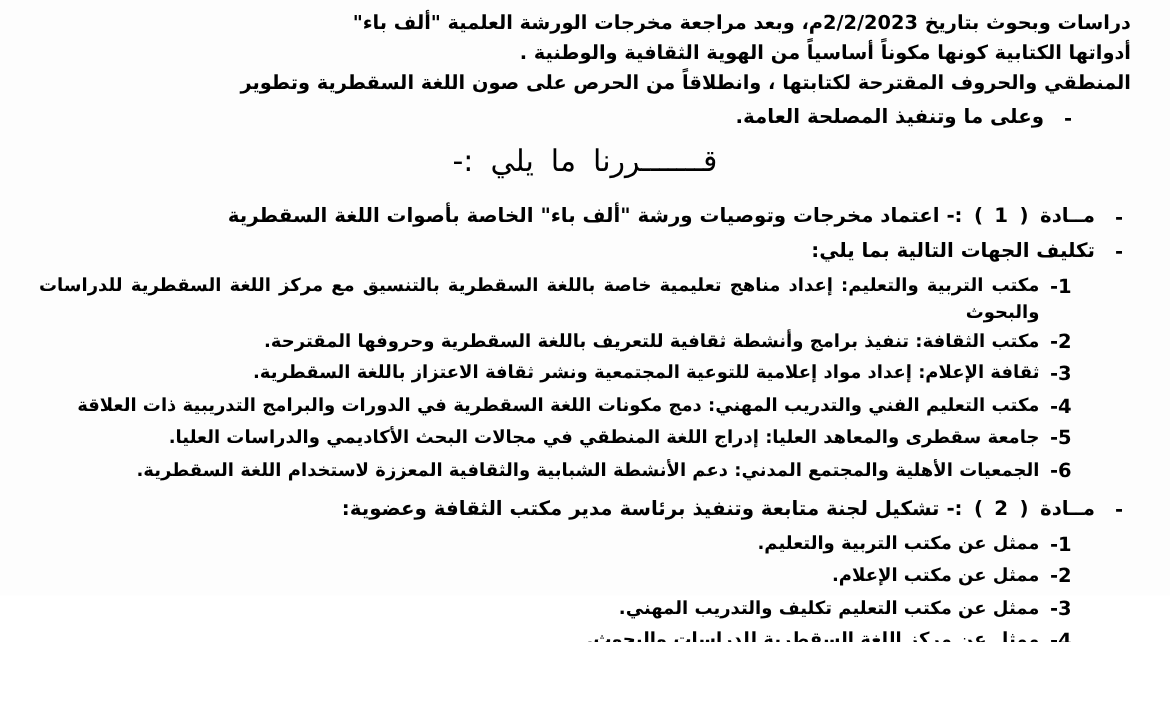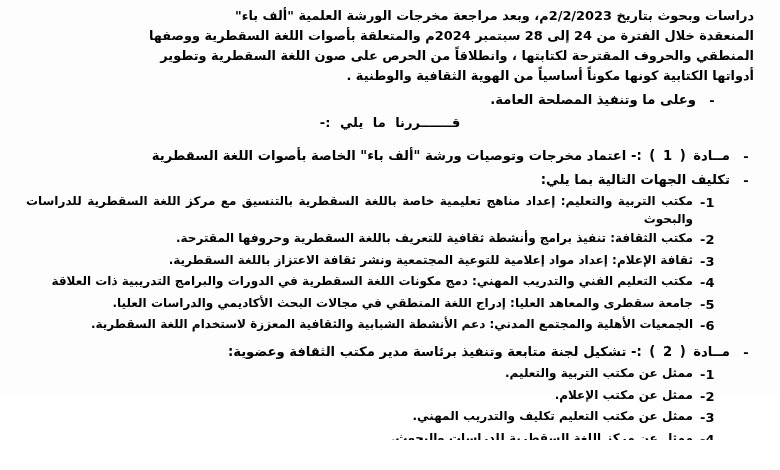--- a/index.html
+++ b/index.html
@@ -59,22 +59,22 @@
   .dash-body {
     flex: 1 1 auto;
     font-size: 13.2px;
     line-height: 1.52;
     font-weight: bold;
     text-align: justify;
     text-align-last: right;
   }
   .center-line {
     text-align: center;
-    font-size: 13px;
-    font-weight: bold;
+    font-size: 20px;
+    font-weight: normal;
     letter-spacing: 0.5px;
     margin: 5px 0 16px 0;
   }
   .heading-spread {
     display: inline-block;
     word-spacing: 5px;
   }
   .article-label {
     font-weight: bold;
     word-spacing: 3px;
@@ -118,23 +118,22 @@
     overflow: hidden;
   }
 </style>
 </head>
 <body>
 
 <div class="page">
 
   <div class="top-block">
     <p class="para">دراسات وبحوث بتاريخ 2/2/2023م، وبعد مراجعة مخرجات الورشة العلمية "ألف باء"</p>
-    <p class="para">المنعقدة خلال الفترة من 24 إلى 28 سبتمبر 2024م والمتعلقة بأصوات اللغة السقطرية ووصفها</p>
+    <p class="para">أدواتها الكتابية كونها مكوناً أساسياً من الهوية الثقافية والوطنية .</p>
     <p class="para">المنطقي والحروف المقترحة لكتابتها ، وانطلاقاً من الحرص على صون اللغة السقطرية وتطوير</p>
-    <p class="para">أدواتها الكتابية كونها مكوناً أساسياً من الهوية الثقافية والوطنية .</p>
   </div>
 
   <div class="dash-row indent-1">
     <span class="dash-mark">-</span>
     <span class="dash-body">وعلى ما وتنفيذ المصلحة العامة.</span>
   </div>
 
   <div class="center-line">
     <span class="heading-spread">قـــــــررنا ما يلي  :-</span>
   </div>

